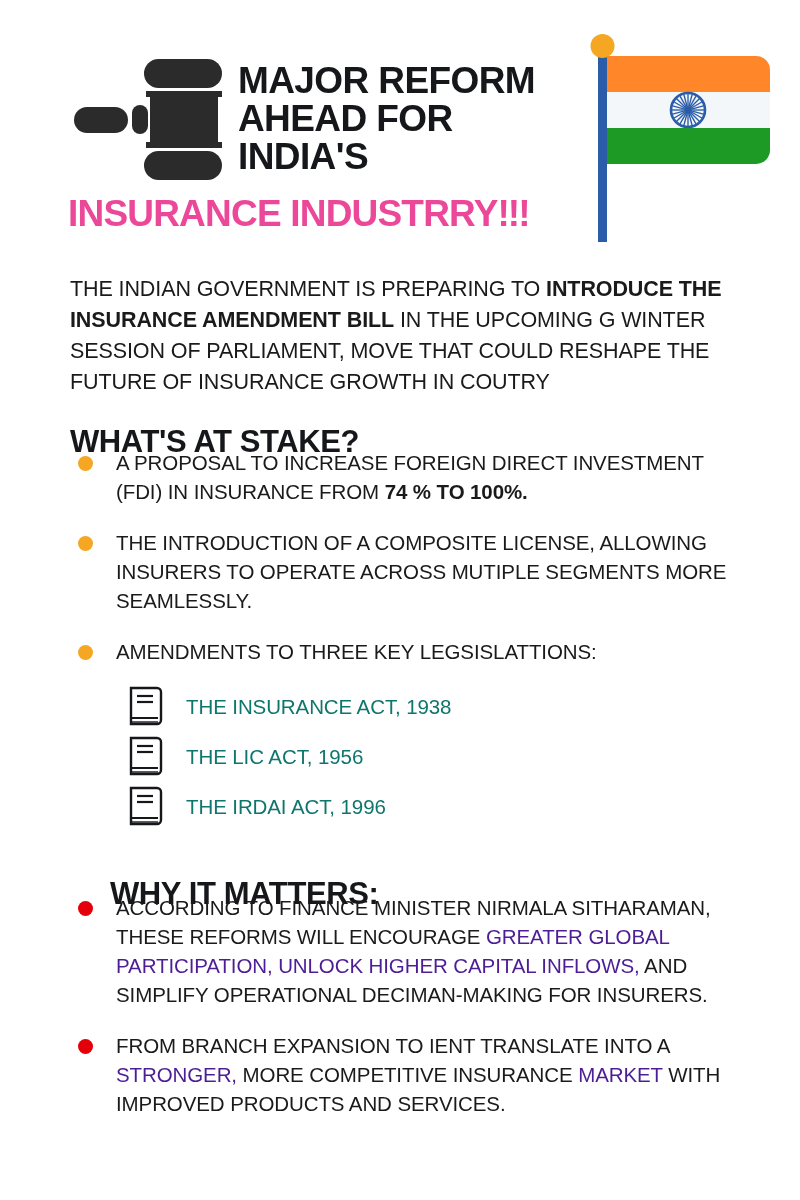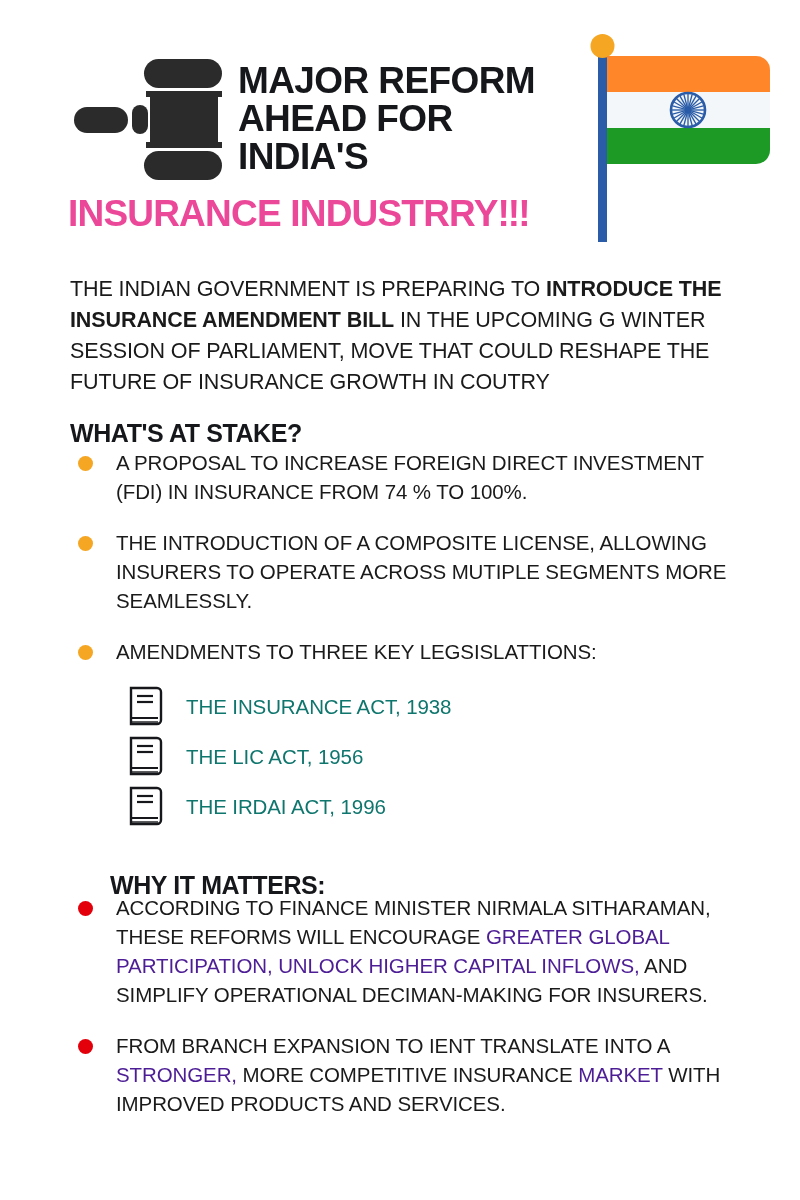--- a/index.html
+++ b/index.html
@@ -80,21 +80,21 @@
     line-height: 31px;
     letter-spacing: -0.1px;
     color: #1a1a1a;
   }
   .intro b { font-weight: 700; }
 
   .section-head {
     position: absolute;
     left: 70px;
     font-weight: 900;
-    font-size: 25px;
+    font-size: 31px;
     letter-spacing: -0.4px;
     color: #16171a;
   }
   #head-stake { top: 398px; }
   #head-why   { top: 850px; margin-left: 40px; }
 
   .bullet-list { position: absolute; left: 70px; width: 678px; }
   #list-stake { top: 448px; }
   #list-why   { top: 893px; }
 
@@ -110,21 +110,21 @@
   .bullet .dot {
     position: absolute;
     left: 8px;
     top: 8px;
     width: 15px;
     height: 15px;
     border-radius: 50%;
   }
   .dot.orange { background: #f5a623; }
   .dot.red    { background: #e3000b; }
-  .bullet b { font-weight: 400; }
+  .bullet b { font-weight: 700; }
   .bullet .red-text { color: #4c1d95; }
 
   
   .acts {
     position: absolute;
     left: 128px;
     top: 682px;
     width: 500px;
   }
   .act-row {

